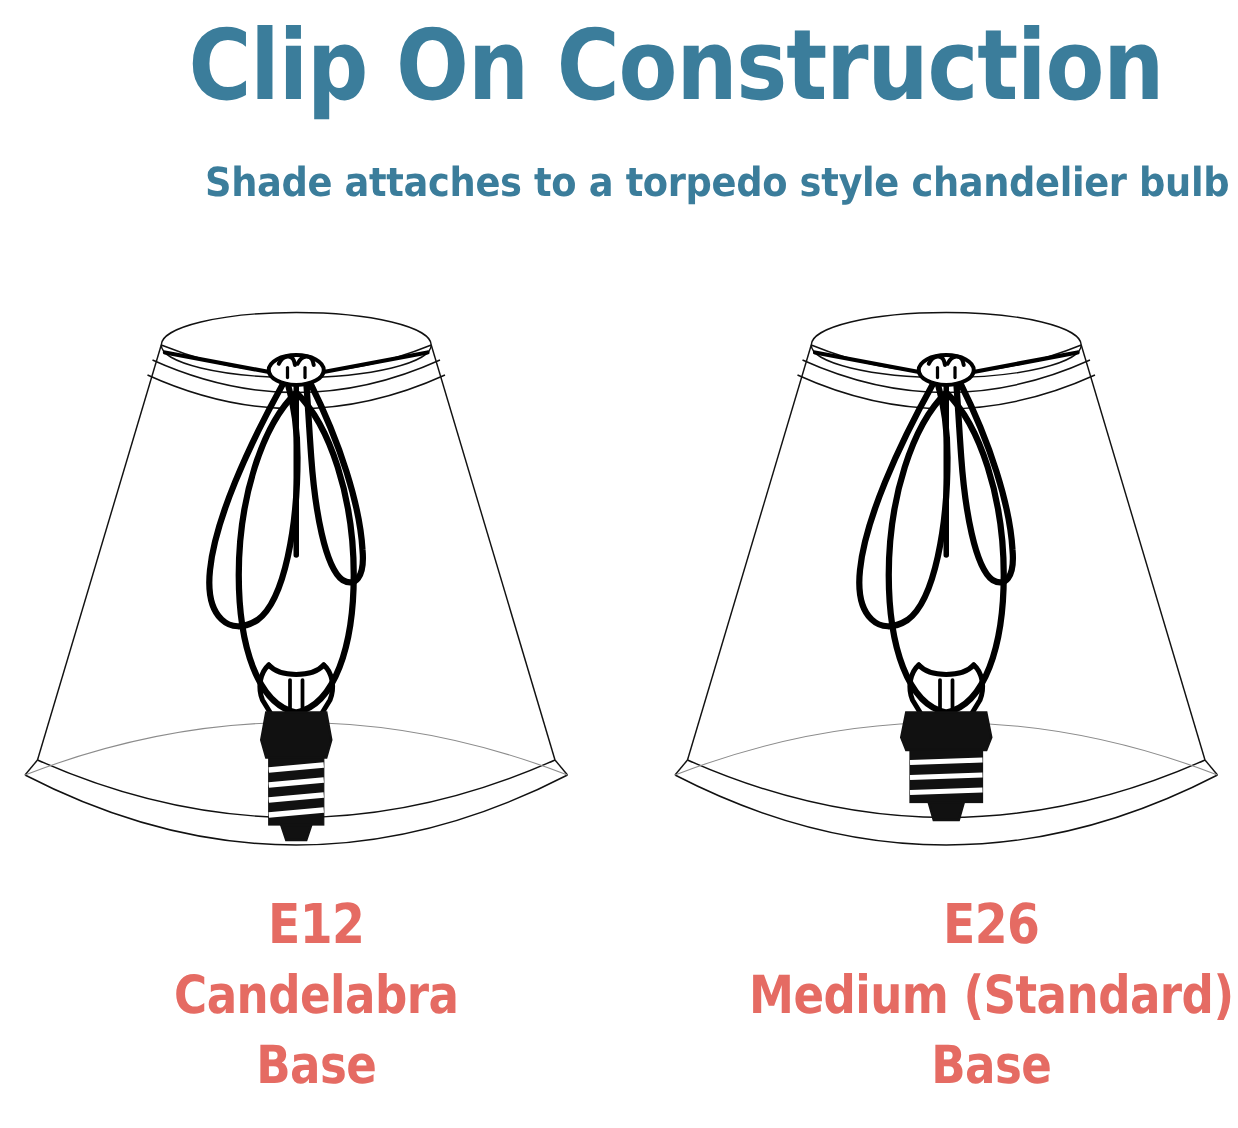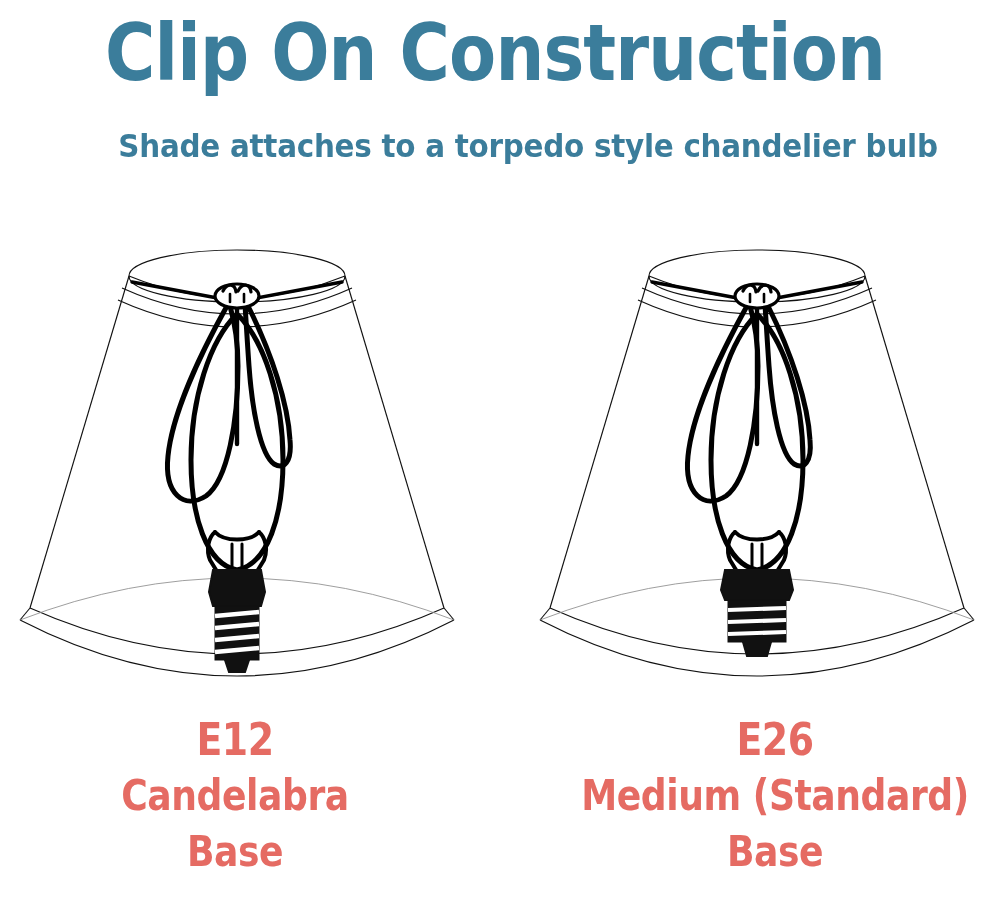--- a/index.html
+++ b/index.html
@@ -22,21 +22,21 @@
     width: 990px;
     height: 902px;
   }
 
   
   .heading-block {
     position: absolute;
     left: 0;
     top: 0;
     width: 990px;
-    text-align: center;
+    text-align: right;
   }
 
   .main-title {
     margin: 0;
     padding: 0;
     font-family: "DejaVu Sans", sans-serif;
     font-weight: 700;
     font-size: 78px;
     line-height: 90px;
     letter-spacing: -1px;
@@ -91,20 +91,21 @@
     top: 712px;
     width: 990px;
     height: 190px;
   }
 
   .caption-cell {
     position: absolute;
     top: 0;
     width: 470px;
     text-align: center;
+    padding-left: 18px;
   }
   .caption-cell.left  { left: 0px; }
   .caption-cell.right { left: 540px; }
 
   .caption-line {
     margin: 0;
     padding: 0;
     font-family: "DejaVu Sans", sans-serif;
     font-weight: 700;
     font-size: 42px;

